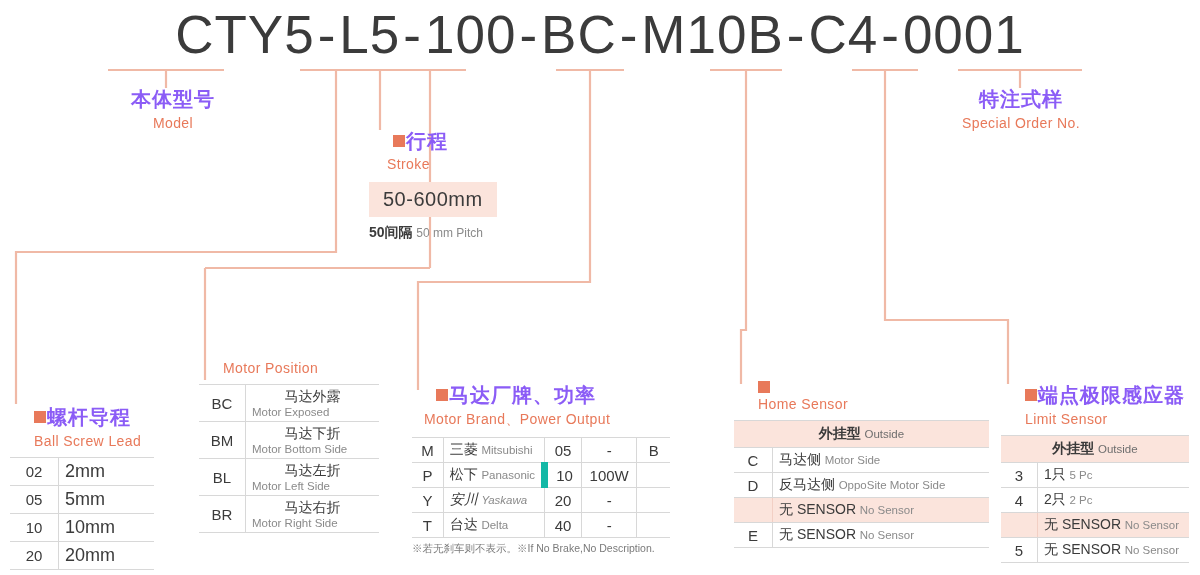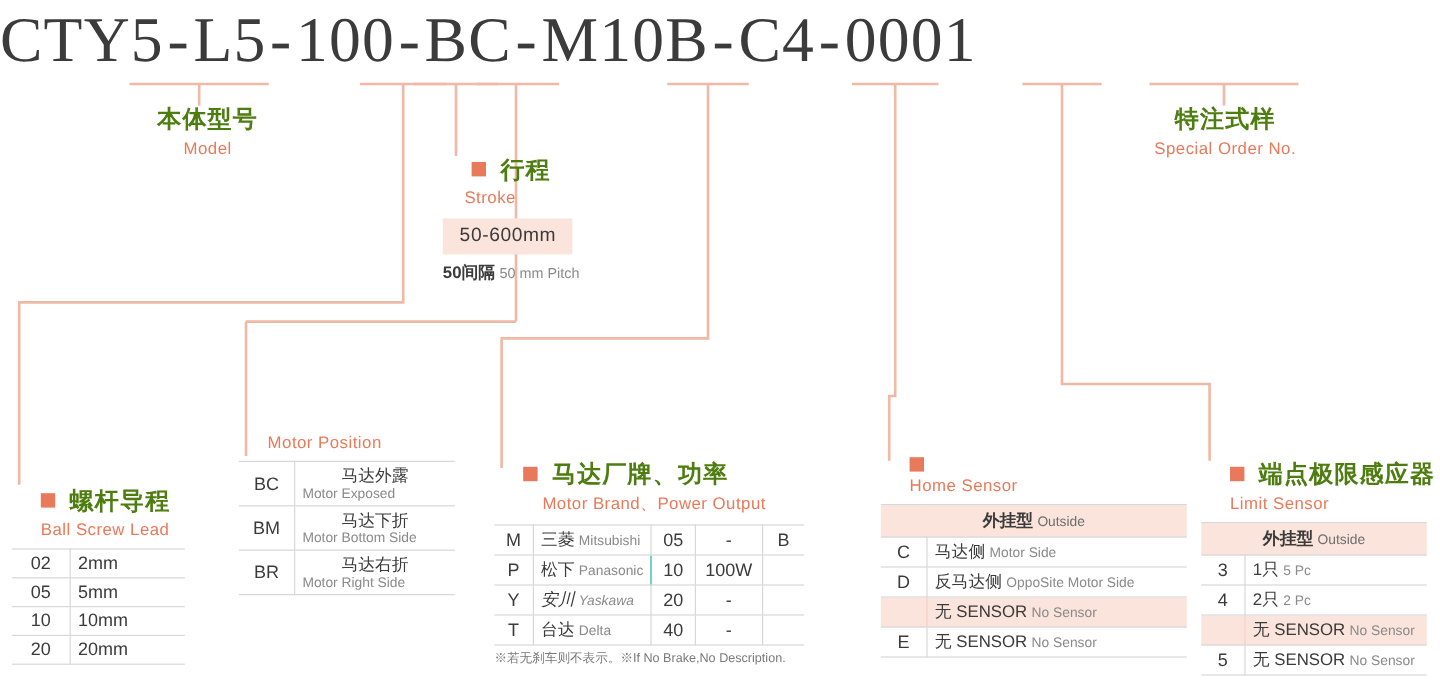--- a/index.html
+++ b/index.html
@@ -27,55 +27,55 @@
     width: 1200px;
     height: 575px;
     pointer-events: none;
   }
 
   
   .partno {
     position: absolute;
     left: 0; top: 4px;
     width: 1200px;
+    text-align: center;
     font-size: 53px;
     font-weight: 400;
     letter-spacing: 1px;
     color: #3b3b3b;
     white-space: nowrap;
-    font-family: Liberation Serif, serif;
   }
   .partno span.seg { display: inline-block; }
   .partno span.dash {
     display: inline-block;
     color: #3b3b3b;
     padding: 0 3px;
   }
 
   
   .grp { position: absolute; }
   .grp-head {
     display: flex;
     align-items: baseline;
-    gap: 12px;
+    gap: 1px;
     white-space: nowrap;
     padding-left: 24px;
   }
   .sq {
     width: 12px; height: 12px;
     background: #e8795a;
     display: inline-block;
     flex: 0 0 auto;
     position: relative;
     top: -1px;
   }
   .cn {
     font-size: 20px;
     font-weight: bold;
-    color: #4d7c0f;
+    color: #8b5cf6;
     letter-spacing: 1px;
   }
   .en {
     font-size: 14px;
     color: #e8795a;
     letter-spacing: 0.4px;
   }
   .head-center { text-align: center; }
   .head-center .en { display: block; margin-top: 2px; }
 
@@ -91,41 +91,41 @@
     vertical-align: middle;
     white-space: nowrap;
   }
   table.spec tr:first-child td { border-top: 1px solid #d8d8d8; }
   td.code {
     font-size: 15px;
     text-align: center;
     color: #3b3b3b;
     border-right: 1px solid #d8d8d8;
   }
-  td.val { font-size: 15px; }
+  td.val { font-size: 18px; }
   .cnsm { font-size: 14px; color: #3b3b3b; text-align: center; }
   .ensm { font-size: 11.5px; color: #8a8a8a; }
 
   .rowpink td {
     background: #fbe4dc;
     border-bottom: 1px solid #f2cfc4;
     border-top: 1px solid #f2cfc4;
   }
   .rowpink td.code { border-right: 1px solid #f2cfc4; }
   .pink-title {
     background: #fbe4dc;
     color: #3b3b3b;
     text-align: center;
   }
 
   
   .stroke-box {
     background: #fbe4dc;
     color: #3b3b3b;
-    font-size: 16px;
+    font-size: 20px;
     padding: 6px 14px;
     display: inline-block;
     letter-spacing: 0.5px;
   }
   .stroke-note { font-size: 13px; margin-top: 7px; color: #3b3b3b; }
   .stroke-note .b { font-weight: bold; font-size: 14px; }
   .stroke-note .g { color: #8a8a8a; font-size: 12px; }
 
   .footnote {
     font-size: 10.5px;
@@ -245,51 +245,58 @@
         </td>
       </tr>
       <tr>
         <td class="code">BM</td>
         <td>
           <div class="cnsm">马达下折</div>
           <div class="ensm">Motor Bottom Side</div>
         </td>
       </tr>
       <tr>
+        <td class="code">BL</td>
+        <td>
+          <div class="cnsm">马达左折</div>
+          <div class="ensm">Motor Left Side</div>
+        </td>
+      </tr>
+      <tr>
         <td class="code">BR</td>
         <td>
           <div class="cnsm">马达右折</div>
           <div class="ensm">Motor Right Side</div>
         </td>
       </tr>
     </tbody>
       </table>
   </div>
 
   <div class="grp" style="left:412px; top:382px;">
     <div class="grp-head">
       <span class="sq"></span>
       <span class="cn">马达厂牌、功率</span>
     </div>
-    <div class="en" style="margin-left:40px; margin-top:2px;">Motor Brand、Power Output</div>
+    <div class="en" style="margin-left:12px; margin-top:2px;">Motor Brand、Power Output</div>
     <table class="spec" style="margin-top:8px; width:258px;">
       <tbody>
           <tr>
         <td class="code" style="width:22px;">M</td>
         <td style="border-right:1px solid #d8d8d8;">
           <span class="cnsm">三菱</span>
           <span class="ensm">Mitsubishi</span>
         </td>
         <td class="code" style="width:26px;">05</td>
         <td class="code" style="width:44px;">-</td>
         <td class="code" style="width:26px; border-right:none;">B</td>
       </tr>
       <tr>
         <td class="code">P</td>
-        <td style="border-right:1px solid #14b8a6;">
+        <td style="border-right:7px solid #14b8a6;">
           <span class="cnsm">松下</span>
           <span class="ensm">Panasonic</span>
         </td>
         <td class="code">10</td>
         <td class="code">100W</td>
         <td class="code" style="border-right:none;"></td>
       </tr>
       <tr>
         <td class="code">Y</td>
         <td style="border-right:1px solid #d8d8d8;font-style:italic;">

